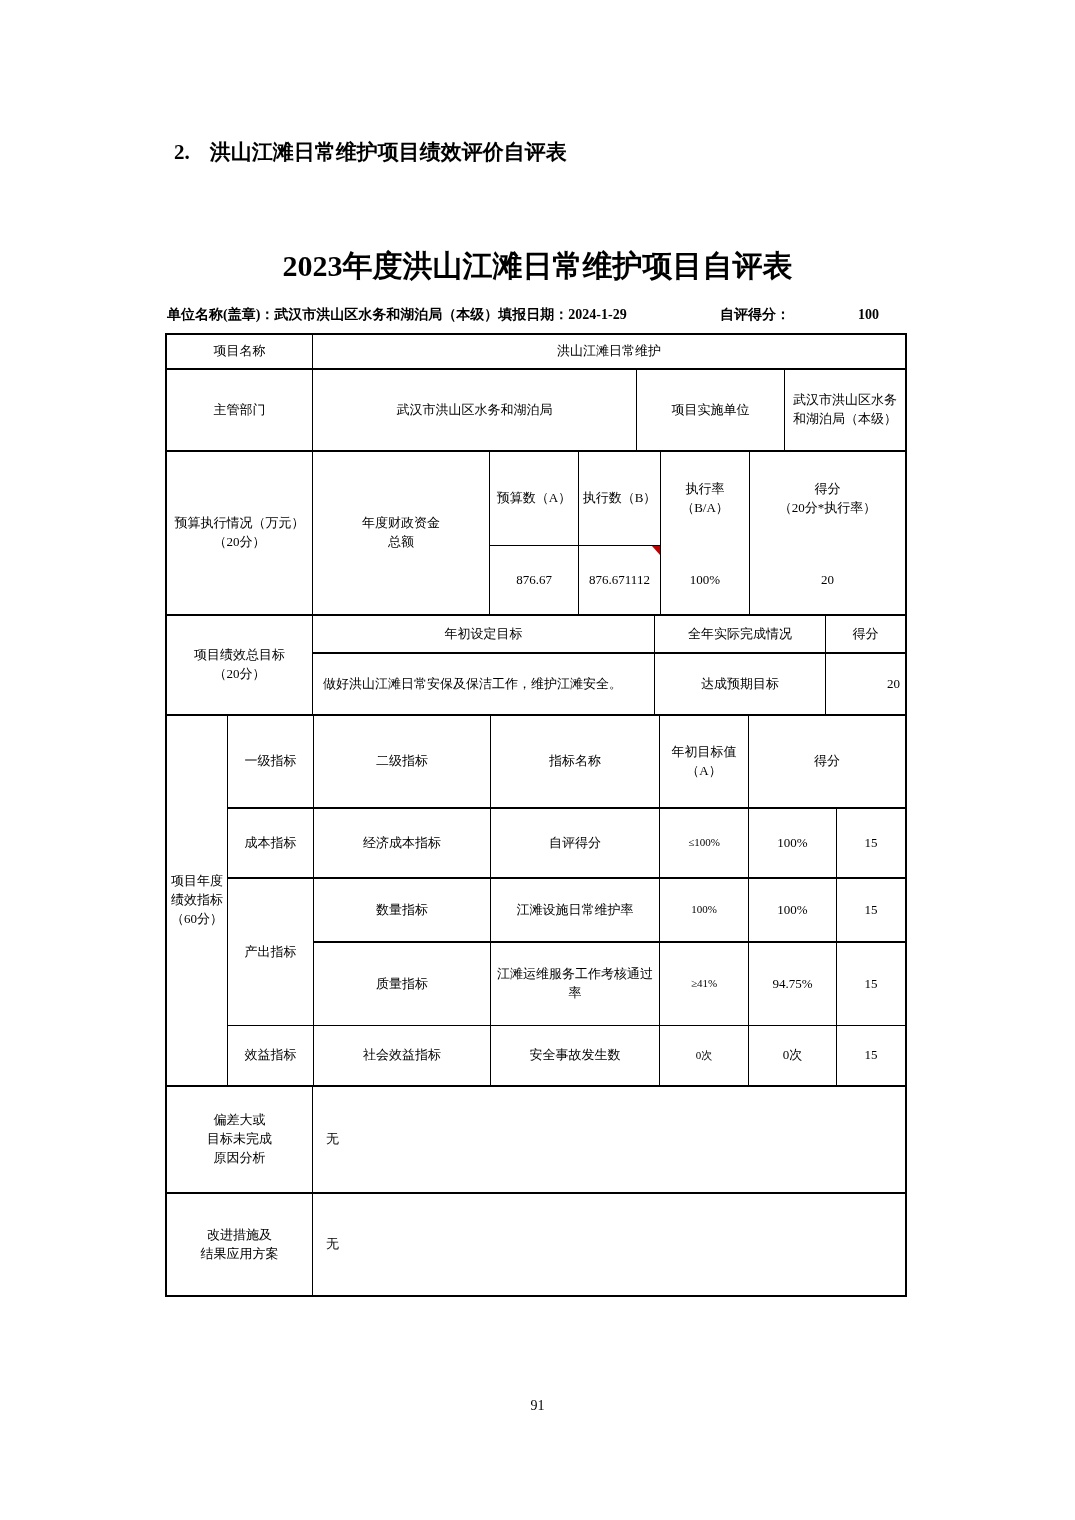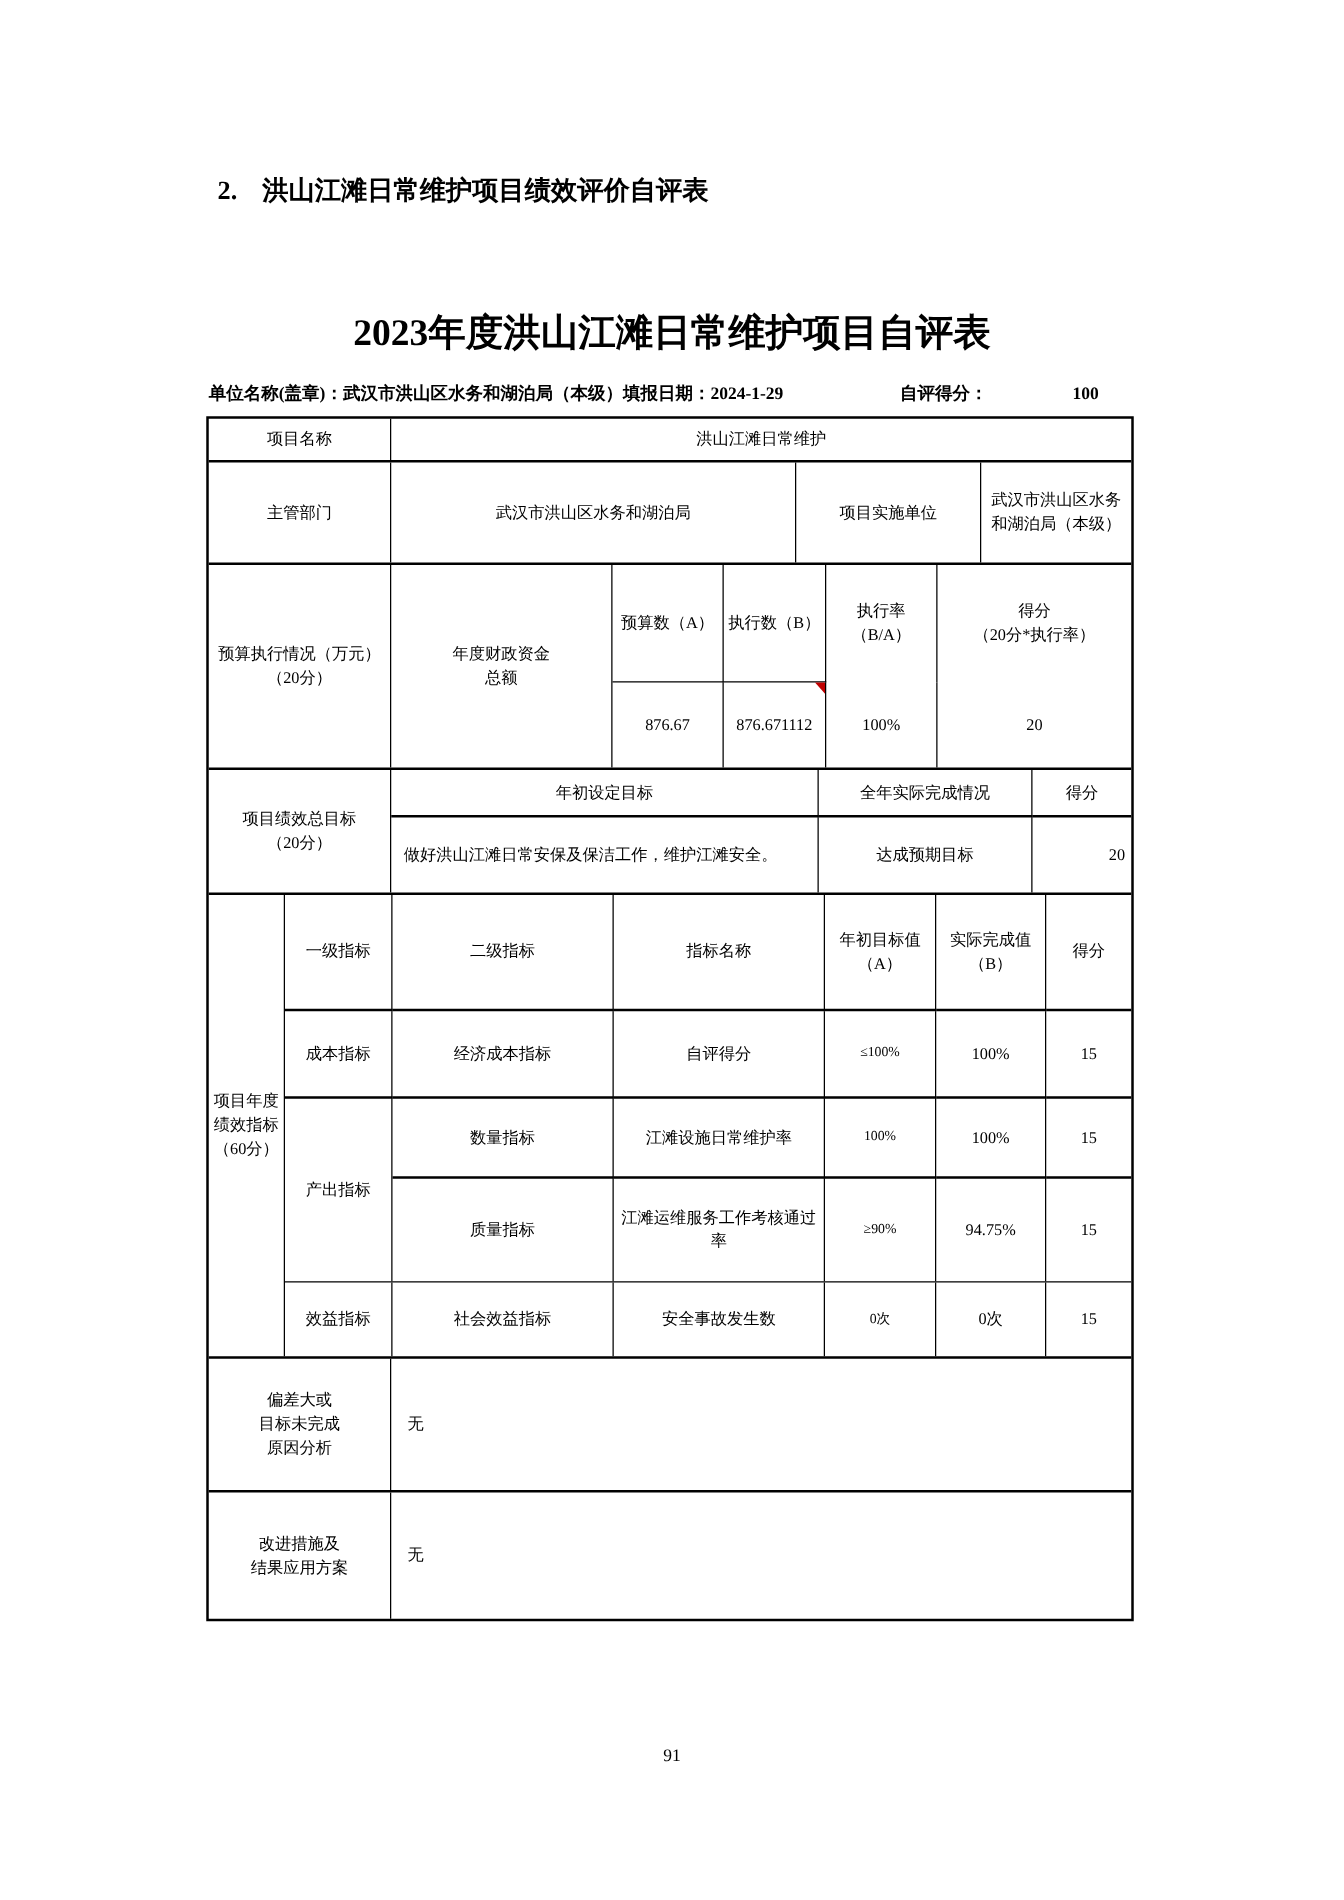--- a/index.html
+++ b/index.html
@@ -111,22 +111,20 @@
       <div class="c" style="width:61px;">项目年度
 绩效指标
 （60分）</div>
       <div class="col">
         <div class="r" style="height:93px;">
           <div class="c bb2" style="width:86px;">一级指标</div>
           <div class="c bb2" style="width:177px;">二级指标</div>
           <div class="c bb2" style="width:169px;">指标名称</div>
           <div class="c bb2" style="width:89px;">年初目标值
 （A）</div>
-          <div class="c bb2" style="width:88px;">实际完成值
-（B）</div>
           <div class="c bb2 last" style="flex:1;">得分</div>
         </div>
 
         <div class="r" style="height:70px;">
           <div class="c bb2" style="width:86px;">成本指标</div>
           <div class="c bb2" style="width:177px;">经济成本指标</div>
           <div class="c bb2" style="width:169px;">自评得分</div>
           <div class="c bb2 small" style="width:89px;">≤100%</div>
           <div class="c bb2" style="width:88px;">100%</div>
           <div class="c bb2 last" style="flex:1;">15</div>
@@ -138,21 +136,21 @@
             <div class="r" style="height:64px;">
               <div class="c bb2" style="width:177px;">数量指标</div>
               <div class="c bb2" style="width:169px;">江滩设施日常维护率</div>
               <div class="c bb2 small" style="width:89px;">100%</div>
               <div class="c bb2" style="width:88px;">100%</div>
               <div class="c bb2 last" style="flex:1;">15</div>
             </div>
             <div class="r" style="flex:1;">
               <div class="c" style="width:177px;">质量指标</div>
               <div class="c" style="width:169px;">江滩运维服务工作考核通过率</div>
-              <div class="c small" style="width:89px;">≥90%</div>
+              <div class="c small" style="width:89px;">≥41%</div>
               <div class="c" style="width:88px;">94.75%</div>
               <div class="c last" style="flex:1;">15</div>
             </div>
           </div>
         </div>
 
         <div class="r" style="flex:1;">
           <div class="c" style="width:86px;">效益指标</div>
           <div class="c" style="width:177px;">社会效益指标</div>
           <div class="c" style="width:169px;">安全事故发生数</div>

